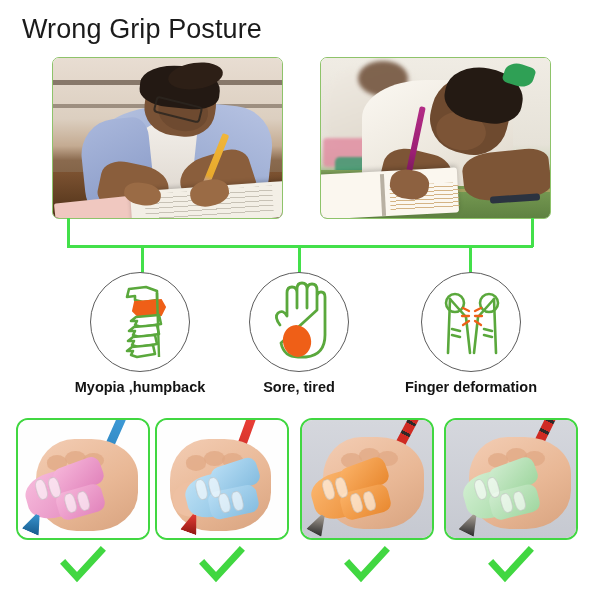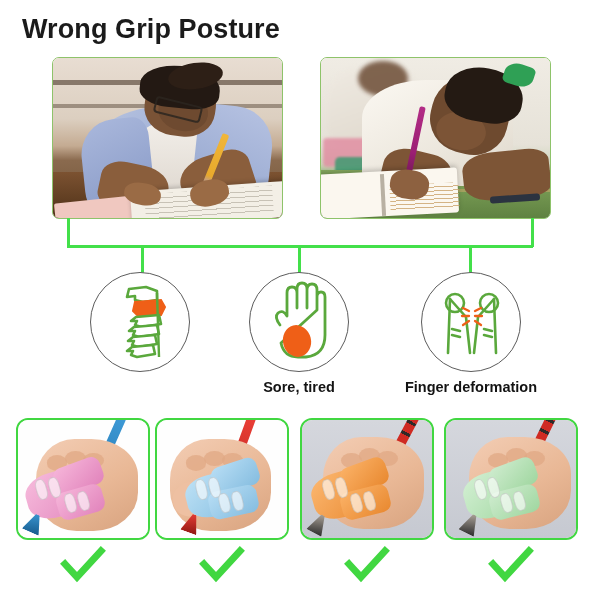--- a/index.html
+++ b/index.html
@@ -8,21 +8,21 @@
     background:#ffffff;
     font-family:"Liberation Sans", sans-serif;
     overflow:hidden;
     position:relative;
   }
   #root{position:relative;width:600px;height:600px;}
 
   
   .page-title{
     position:absolute;left:22px;top:14px;
-    font-size:27px;font-weight:700;color:#1b1b1b;
+    font-size:27px;font-weight:400;color:#1b1b1b;
     letter-spacing:0.1px;white-space:nowrap;
   }
 
   
   .photo-frame{
     position:absolute;
     border:1.5px solid #8ec36a;
     border-radius:7px;
     overflow:hidden;
     box-sizing:border-box;
@@ -264,20 +264,21 @@
           <path d="M44 29 L70 27 L74 34 L70 42 L48 44 L42 38 Z" fill="#ef5f17" stroke="#ef5f17" stroke-width="2"></path>
           <g fill="#ffffff" stroke="#5aa83c" stroke-width="2.6" stroke-linejoin="round">
             <path d="M45 44 L68 42 L70 51 L50 54 L44 52 L46 48 L40 48 Z"></path>
             <path d="M43 54 L66 52 L68 61 L48 64 L42 62 L44 58 L38 58 Z"></path>
             <path d="M42 64 L64 62 L66 71 L47 74 L41 72 L43 68 L37 68 Z"></path>
             <path d="M41 74 L62 72 L64 81 L46 84 L40 82 L42 78 L36 78 Z"></path>
           </g>
           <path d="M66 20 L68 84" stroke="#5aa83c" stroke-width="2.4" fill="none"></path>
         </svg>
       </div>
+      <div class="cons-label">Myopia ,humpback</div>
     </div>
 
     <div class="cons-item c2">
       <div class="cons-circle">
         <svg width="100" height="100" viewBox="0 0 100 100">
           <path d="M30 52 Q24 44 28 40 Q33 36 37 43 L37 38
                    M37 38 L37 20 Q37 14 42 14 Q47 14 47 20 L47 35
                    M47 35 L47 16 Q47 10 52 10 Q57 10 57 16 L57 35
                    M57 35 L57 17 Q57 11 62 11 Q67 11 67 17 L67 37
                    M67 37 L67 24 Q67 19 71 19 Q75 19 75 24 L75 62

